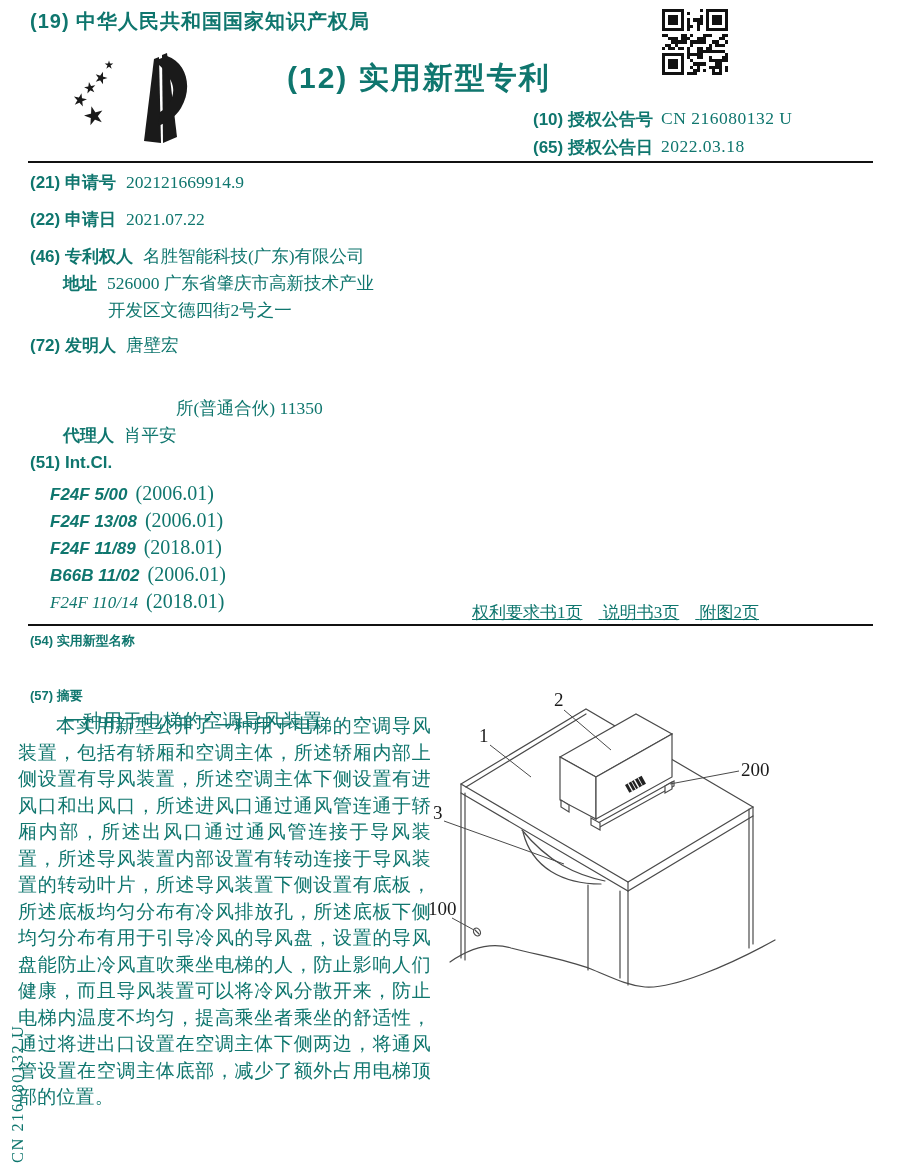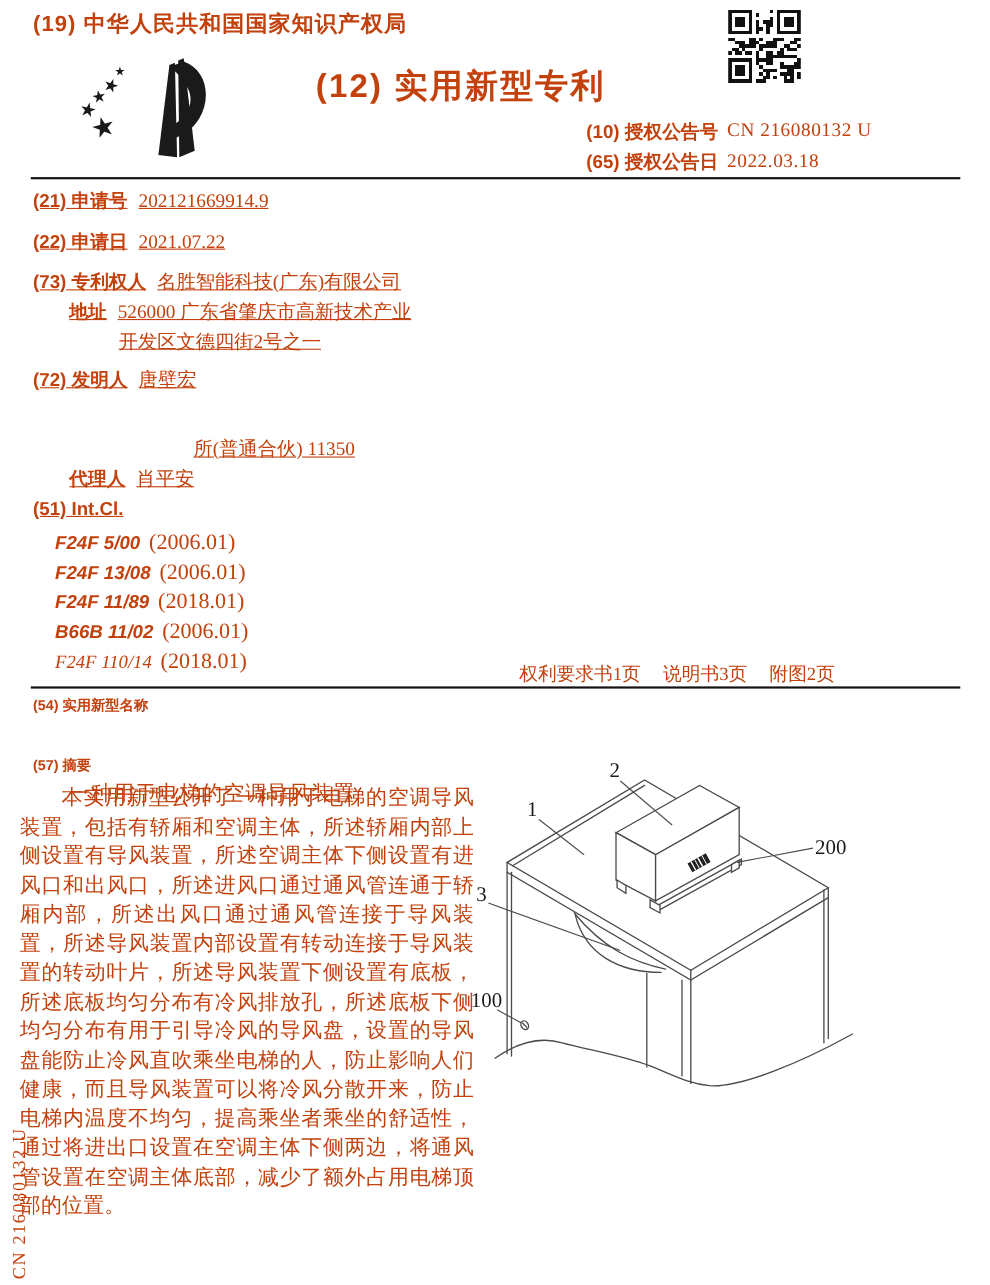--- a/index.html
+++ b/index.html
@@ -1,38 +1,38 @@
 <!DOCTYPE html>
 <html><head>
 <meta charset="utf-8">
 <style>
   html,body{margin:0;padding:0;background:#ffffff;}
-  .page{position:relative;width:900px;height:1168px;background:#fff;color:#c2410c;
+  .page{position:relative;width:900px;height:1168px;background:#fff;color:#0f766e;
         font-family:"Liberation Serif","DejaVu Serif",serif;overflow:hidden;}
   .abs{position:absolute;}
   .hei{font-family:"Liberation Sans","DejaVu Sans",sans-serif;font-weight:bold;}
   .song{font-family:"Liberation Serif","DejaVu Serif",serif;font-weight:normal;}
 
   .office-line{left:30px;top:8px;font-size:20px;letter-spacing:1px;}
   .doc-type{left:287px;top:58px;font-size:30px;letter-spacing:2px;}
   .logo{left:58px;top:50px;}
   .qr{left:662px;top:8px;}
   .pub-row{left:533px;display:flex;align-items:flex-start;gap:8px;font-size:17px;}
   .pub-row .lbl{font-size:17px;}
   .pub-row .val{font-size:17.5px;letter-spacing:0.5px;}
   .rule{left:28px;width:845px;height:2px;background:#111;}
 
-  .bib-row{left:30px;display:flex;align-items:baseline;gap:10px;font-size:17px;text-decoration:underline;}
+  .bib-row{left:30px;display:flex;align-items:baseline;gap:10px;font-size:17px;}
   .bib-row .lbl{font-size:17px;white-space:nowrap;}
   .bib-row .val{font-size:17.5px;}
   .ipc-row{left:50px;display:flex;align-items:baseline;gap:8px;}
   .ipc-code{font-family:"Liberation Sans","DejaVu Sans",sans-serif;font-style:italic;font-weight:bold;font-size:17px;}
   .ipc-row.light .ipc-code{font-weight:normal;font-family:"Liberation Serif","DejaVu Serif",serif;}
   .ipc-ver{font-size:20px;text-align:center;}
-  .pages-line{left:472px;top:601px;font-size:17px;}
+  .pages-line{left:472px;top:601px;font-size:17px;text-decoration:underline;}
   .pages-line span{margin-right:16px;}
   .pages-line span:last-child{margin-right:0;}
 
   .sec-label{left:30px;font-size:13px;}
   .inv-title{left:63px;top:660px;font-size:19px;letter-spacing:1px;margin-top:48px;}
   .abstract{left:18px;top:713px;width:413px;font-size:19px;line-height:26.5px;
             text-align:justify;text-justify:inter-ideograph;text-indent:2em;letter-spacing:0.2px;}
   .figure{left:428px;top:672px;}
   .side-id{left:8px;top:1163px;transform:rotate(-90deg);transform-origin:0 0;
            font-size:16.5px;letter-spacing:1.5px;white-space:nowrap;}
@@ -207,21 +207,21 @@
 
   <div class="abs bib-row" style="top:171px">
     <span class="lbl hei">(21) 申请号</span>
     <span class="val song">202121669914.9</span>
   </div>
   <div class="abs bib-row" style="top:208px">
     <span class="lbl hei">(22) 申请日</span>
     <span class="val song">2021.07.22</span>
   </div>
   <div class="abs bib-row" style="top:244px">
-    <span class="lbl hei">(73) 专利权人</span>
+    <span class="lbl hei">(46) 专利权人</span>
     <span class="val song">名胜智能科技(广东)有限公司</span>
   </div>
   <div class="abs bib-row" style="top:271px;left:63px">
     <span class="lbl hei">地址</span>
     <span class="val song">526000 广东省肇庆市高新技术产业</span>
   </div>
   <div class="abs bib-row" style="top:298px;left:108px">
     <span class="val song">开发区文德四街2号之一</span>
   </div>
   <div class="abs bib-row" style="top:333px">

